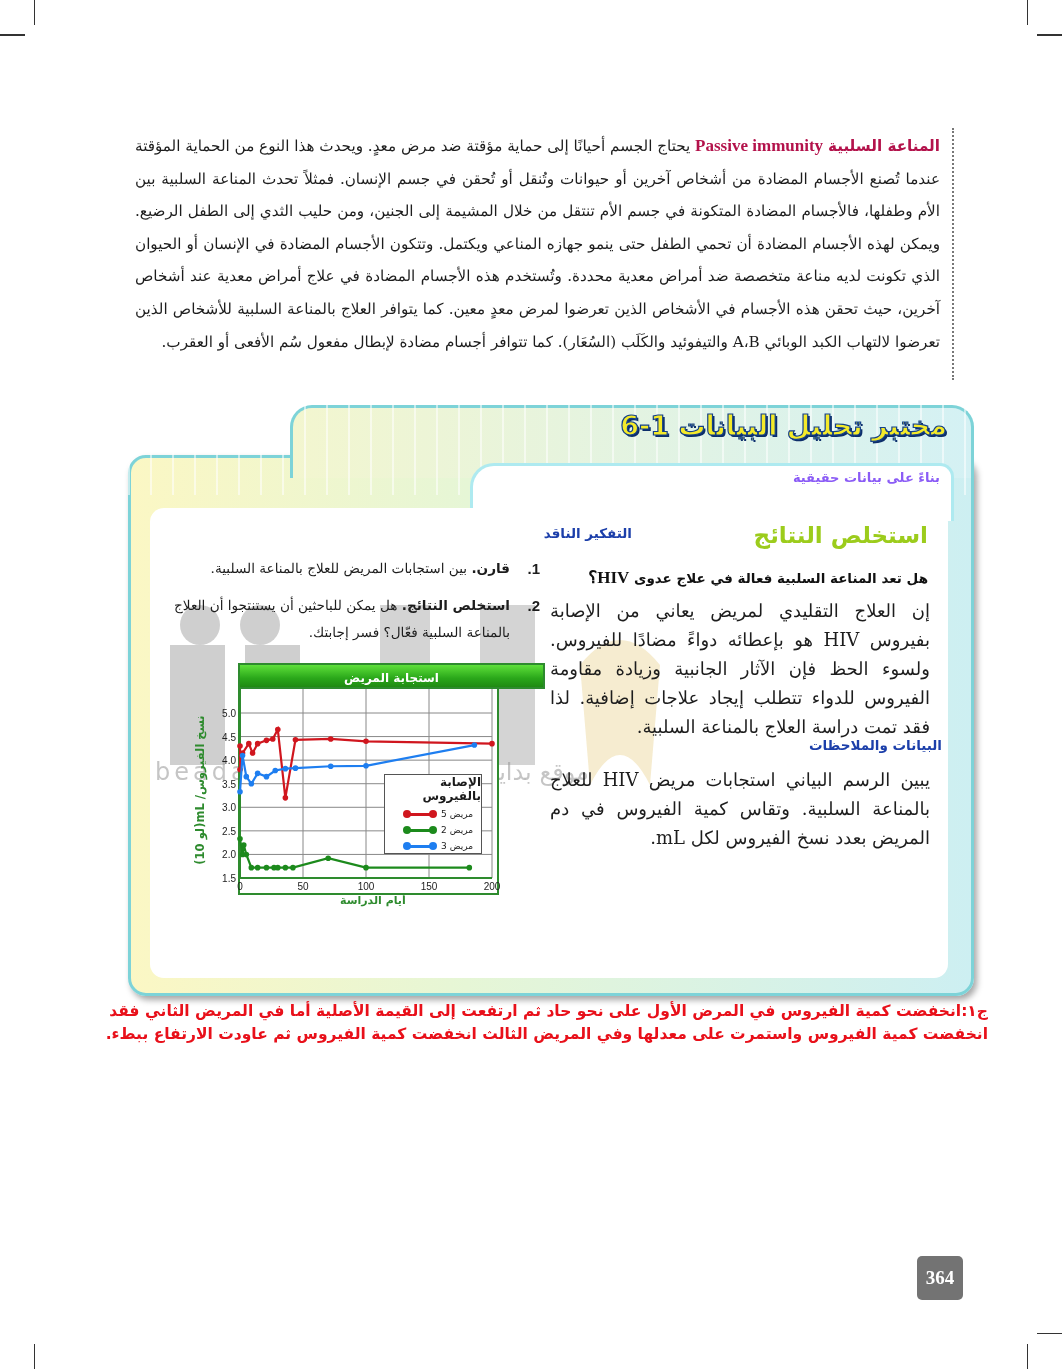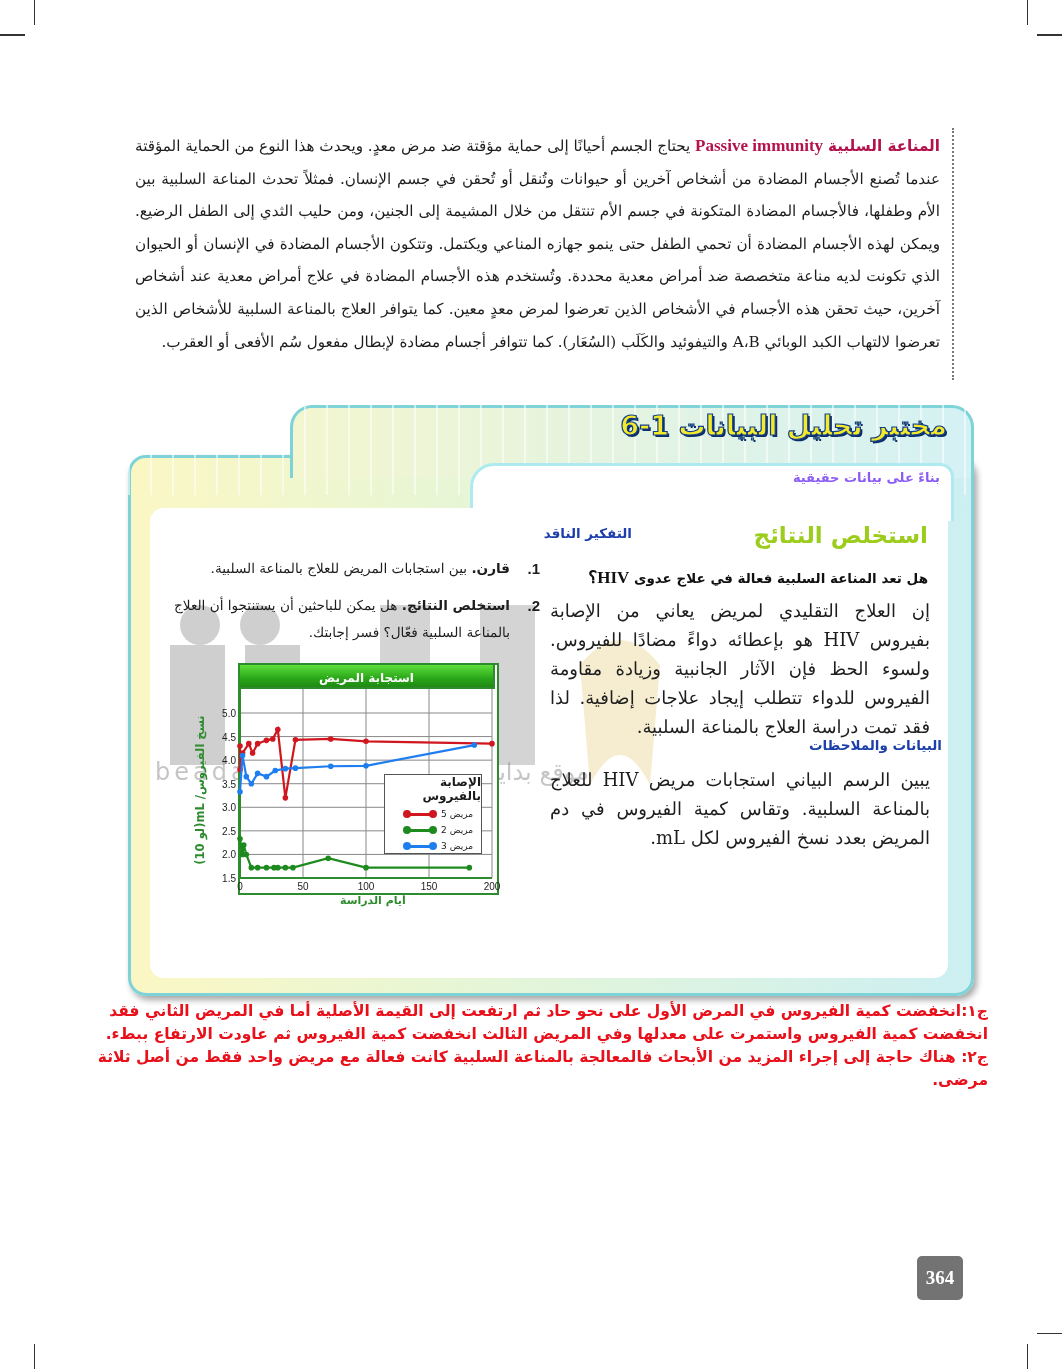--- a/index.html
+++ b/index.html
@@ -85,21 +85,21 @@
   }
   .ct-item { display:flex; flex-direction:row; margin-bottom:10px; line-height:27px; }
   .ct-num { font-family:"Liberation Sans", sans-serif; font-weight:bold; width:30px; flex:none; font-size:15px; }
   .ct-item b { font-family:"DejaVu Sans", sans-serif; }
   
   .chart-frame {
     position:absolute; left:238px; top:663px; width:257px; height:228px;
     border:2px solid #2e8b2e; background:#fff;
   }
   .chart-header {
-    position:absolute; left:238px; top:663px; width:257px; height:26px;
+    position:absolute; left:238px; top:663px; width:307px; height:26px;
     background:linear-gradient(180deg,#5ee03a 0%, #2aa71a 60%, #1f8a12 100%);
     color:#fff; font-weight:bold; font-size:12px; text-align:center; line-height:26px;
     direction:rtl; border:2px solid #2e8b2e; box-sizing:border-box;
   }
   .chart-svg { position:absolute; left:190px; top:660px; }
   .ylabel {
     position:absolute; left:200px; top:790px; transform:translate(-50%,-50%) rotate(-90deg);
     direction:rtl; white-space:nowrap; color:#2e8b2e; font-size:11.5px; font-weight:bold;
   }
   .xlabel {
@@ -287,16 +287,15 @@
       <span>مريض 3</span>
       <span class="swatch" style="background:#1e7ef0"></span>
     </div>
 </div>
 
 <div class="source">
 </div>
 
 <div class="answers">
   <div>ج١:انخفضت كمية الفيروس في المرض الأول على نحو حاد ثم ارتفعت إلى القيمة الأصلية أما في المريض الثاني فقد انخفضت كمية الفيروس واستمرت على معدلها وفي المريض الثالث انخفضت كمية الفيروس ثم عاودت الارتفاع ببطء.</div>
-  <div>ج٢: هناك حاجة إلى إجراء المزيد من الأبحاث فالمعالجة بالمناعة السلبية كانت فعالة مع مريض واحد فقط من أصل ثلاثة مرضى.</div>
 </div>
 
 <div class="page-num">364</div>
 
 </body></html>

